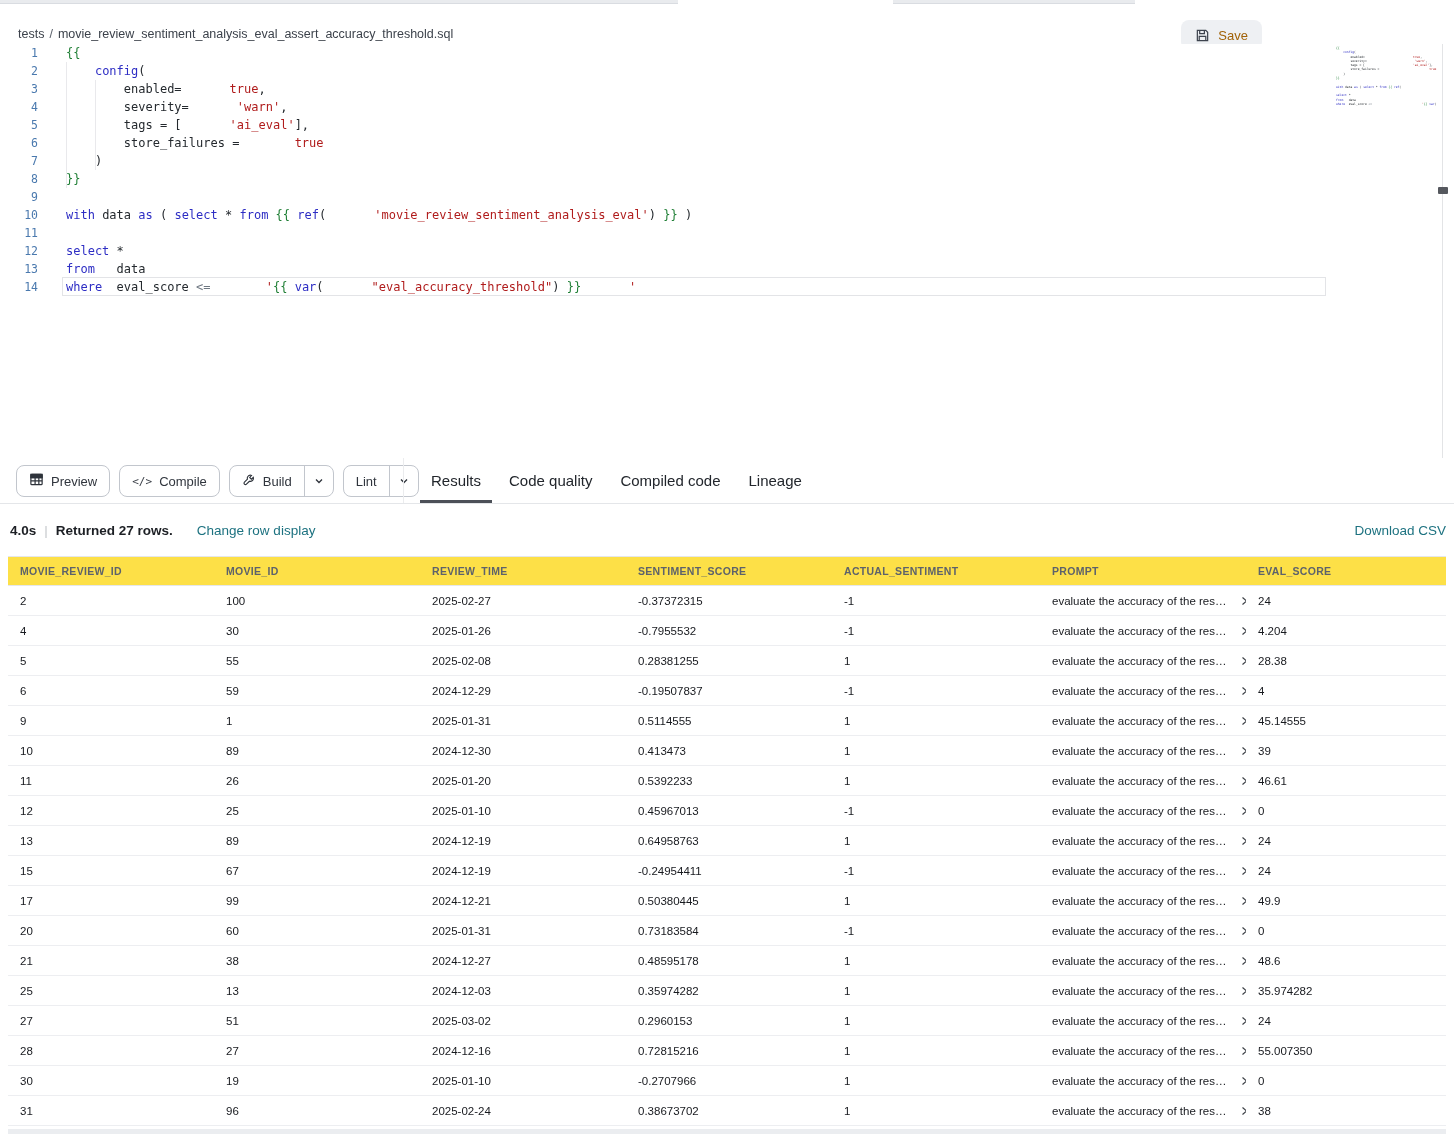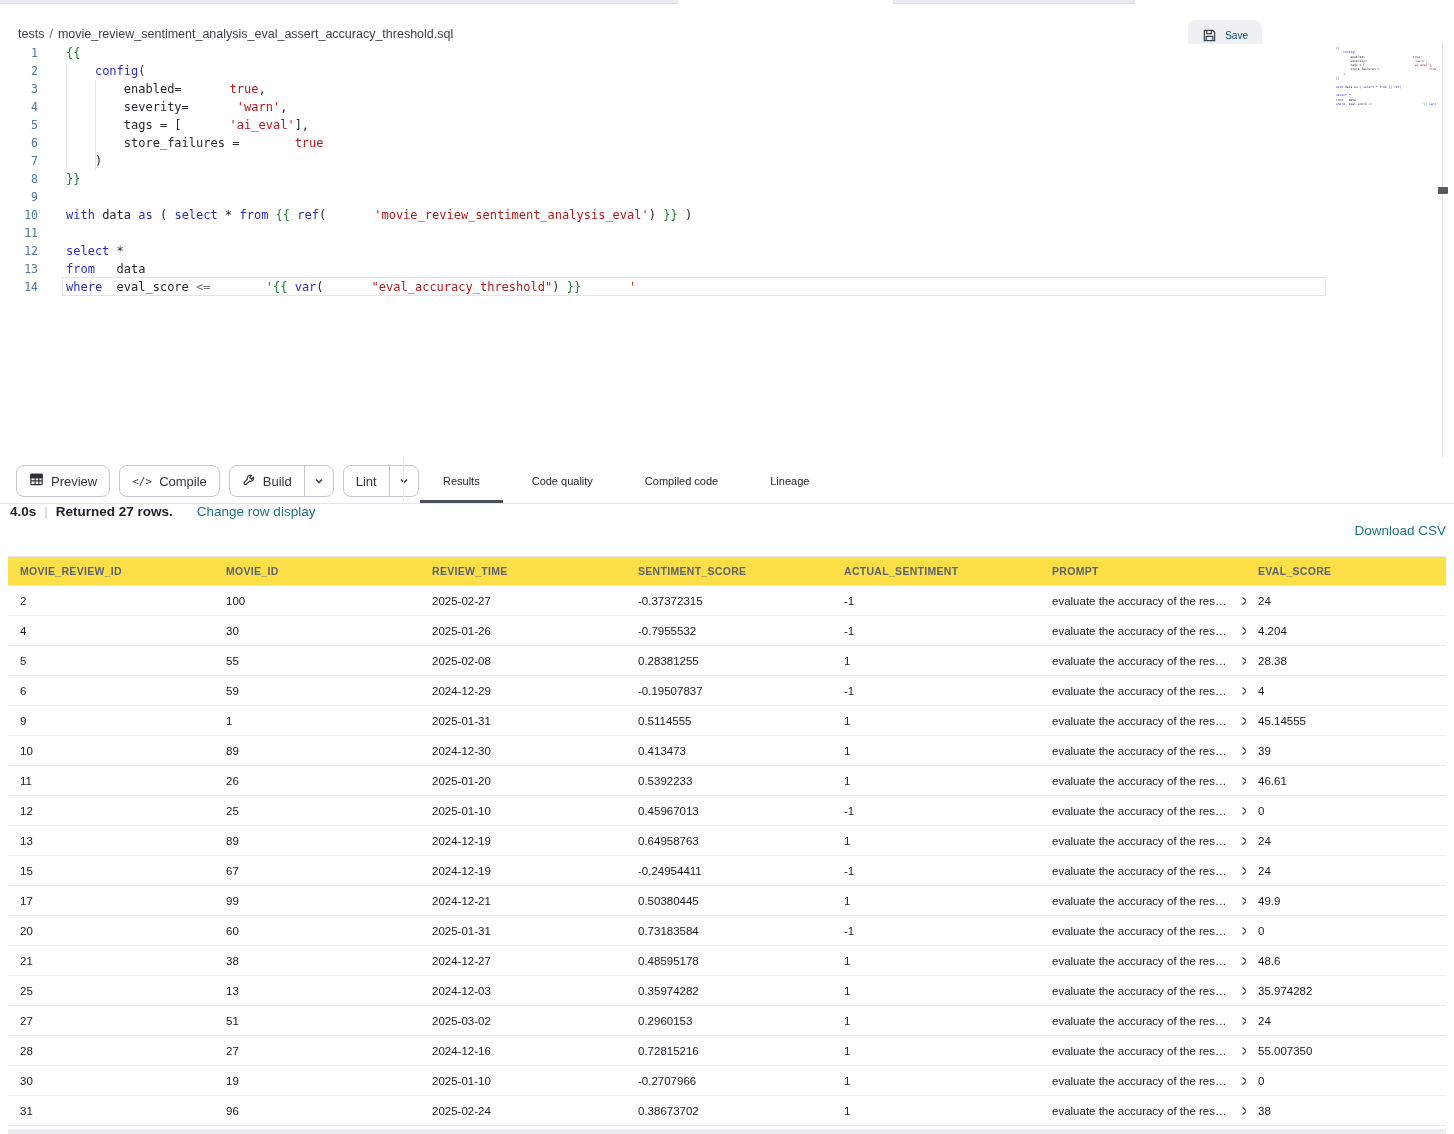--- a/index.html
+++ b/index.html
@@ -14,21 +14,21 @@
   
   .topstrip { position:absolute; top:0; left:0; width:1454px; height:4px; background:#fff; }
   .topstrip .seg { position:absolute; top:0; height:4px; background:#e9ebee; border-bottom:1px solid #d9dce1; }
   .seg-a { left:0; width:678px; }
   .seg-b { left:893px; width:242px; }
   
   .header { position:absolute; top:16px; left:0; width:1272px; height:39px; background:#fff; border-bottom:4px solid #be185d; }
   .breadcrumb { position:absolute; left:18px; top:0; height:100%; display:flex; align-items:center; font-size:12.5px; color:#3c424b; }
   .breadcrumb .sep { margin:0 5px; color:#5a606a; }
   .save-btn { position:absolute; right:10px; top:4px; height:30px; display:flex; align-items:center; gap:8px;
-    padding:0 14px; background:#eef0f3; border:none; border-radius:8px; font-size:10px; color:#0c4a6e; cursor:pointer; font-family:inherit; }
+    padding:0 14px; background:#eef0f3; border:none; border-radius:8px; font-size:13px; color:#a16207; cursor:pointer; font-family:inherit; }
   .save-btn svg { display:block; }
   
   .editor { position:absolute; top:44px; left:0; width:1454px; height:414px; background:#fff; overflow:hidden; }
   .code-line { display:flex; height:18px; line-height:18px; font-family:"DejaVu Sans Mono", monospace; font-size:12px; white-space:pre; }
   .ln { width:38px; text-align:right; color:#4a79ae; flex:0 0 38px; font-size:11.5px; }
   .lt { margin-left:28px; color:#24292e; }
   .tok-d { color:#24292e; }
   .tok-k { color:#2d2dc4; }
   .tok-s { color:#b01c1c;margin-left:48px; }
   .tok-j { color:#1e7e34; }
@@ -44,25 +44,25 @@
   .ed-handle { position:absolute; right:6px; top:143px; width:10px; height:7px; background:#55585e; border-radius:1px; }
   
   .toolbar { position:absolute; top:458px; left:0; width:1454px; height:46px; background:#fff; border-bottom:1px solid #e4e6e9; }
   .btn-group { position:absolute; left:16px; top:7px; display:flex; gap:9px;border-radius:16px; }
   .tb-btn { display:flex; align-items:stretch; height:32px; border:1px solid #c2c6cd; border-radius:8px; background:#fff; color:#30353d; font-size:13px; font-family:inherit; cursor:pointer; overflow:hidden; }
   .tb-main { display:flex; align-items:center; gap:7px; padding:0 12px; }
   .tb-caret { display:flex; align-items:center; padding:0 9px; border-left:1px solid #c2c6cd; }
   .code-ic { font-family:"DejaVu Sans Mono", monospace; font-size:11px; color:#3a3f47; }
   .tb-divider { position:absolute; left:403px; top:0; width:1px; height:45px; background:#ebecee; }
   .tabs { position:absolute; left:420px; top:0; height:45px; display:flex; }
-  .tab { position:relative; display:flex; align-items:center; padding:0 23px; margin-right:6px; font-size:11px; color:#22262c; cursor:pointer; }
+  .tab { position:relative; display:flex; align-items:center; padding:0 11px; margin-right:6px; font-size:15px; color:#22262c; cursor:pointer; }
   .tab.active::after { content:""; position:absolute; left:0; right:0; bottom:0; height:3px; background:#4c5058; }
   
   .statusrow { position:absolute; top:504px; left:0; width:1454px; height:52px; background:#fff; }
-  .status-left { position:absolute; left:10px; top:0; height:100%; display:flex; font-size:13.5px; }
+  .status-left { position:absolute; left:10px; top:0; height:100%; display:flex; align-items:center; font-size:13.5px; }
   .status-time, .status-rows { font-weight:700; color:#1c1f24; }
   .status-sep { margin:0 8px; color:#c3c6cb; font-weight:400; }
   .link { color:#1d7280; cursor:pointer; text-decoration:none; font-weight:400; }
   .change-link { margin-left:24px; font-size:13.5px; }
   .download-link { position:absolute; right:8px; top:0; height:100%; display:flex; align-items:center; font-size:13.5px; }
   
   .results { position:absolute; top:556px; left:8px; width:1438px; bottom:0; overflow:hidden; }
   .grid-row { display:grid; grid-template-columns:206px 206px 206px 206px 208px 206px 1fr; align-items:center; }
   .thead { height:30px; background:#fde047; border-top:1px solid #e5e7ea; border-bottom:1px solid #e5e7ea; }
   .th { padding-left:12px; font-size:10.5px; font-weight:700; color:#5d626b; letter-spacing:.3px; }

